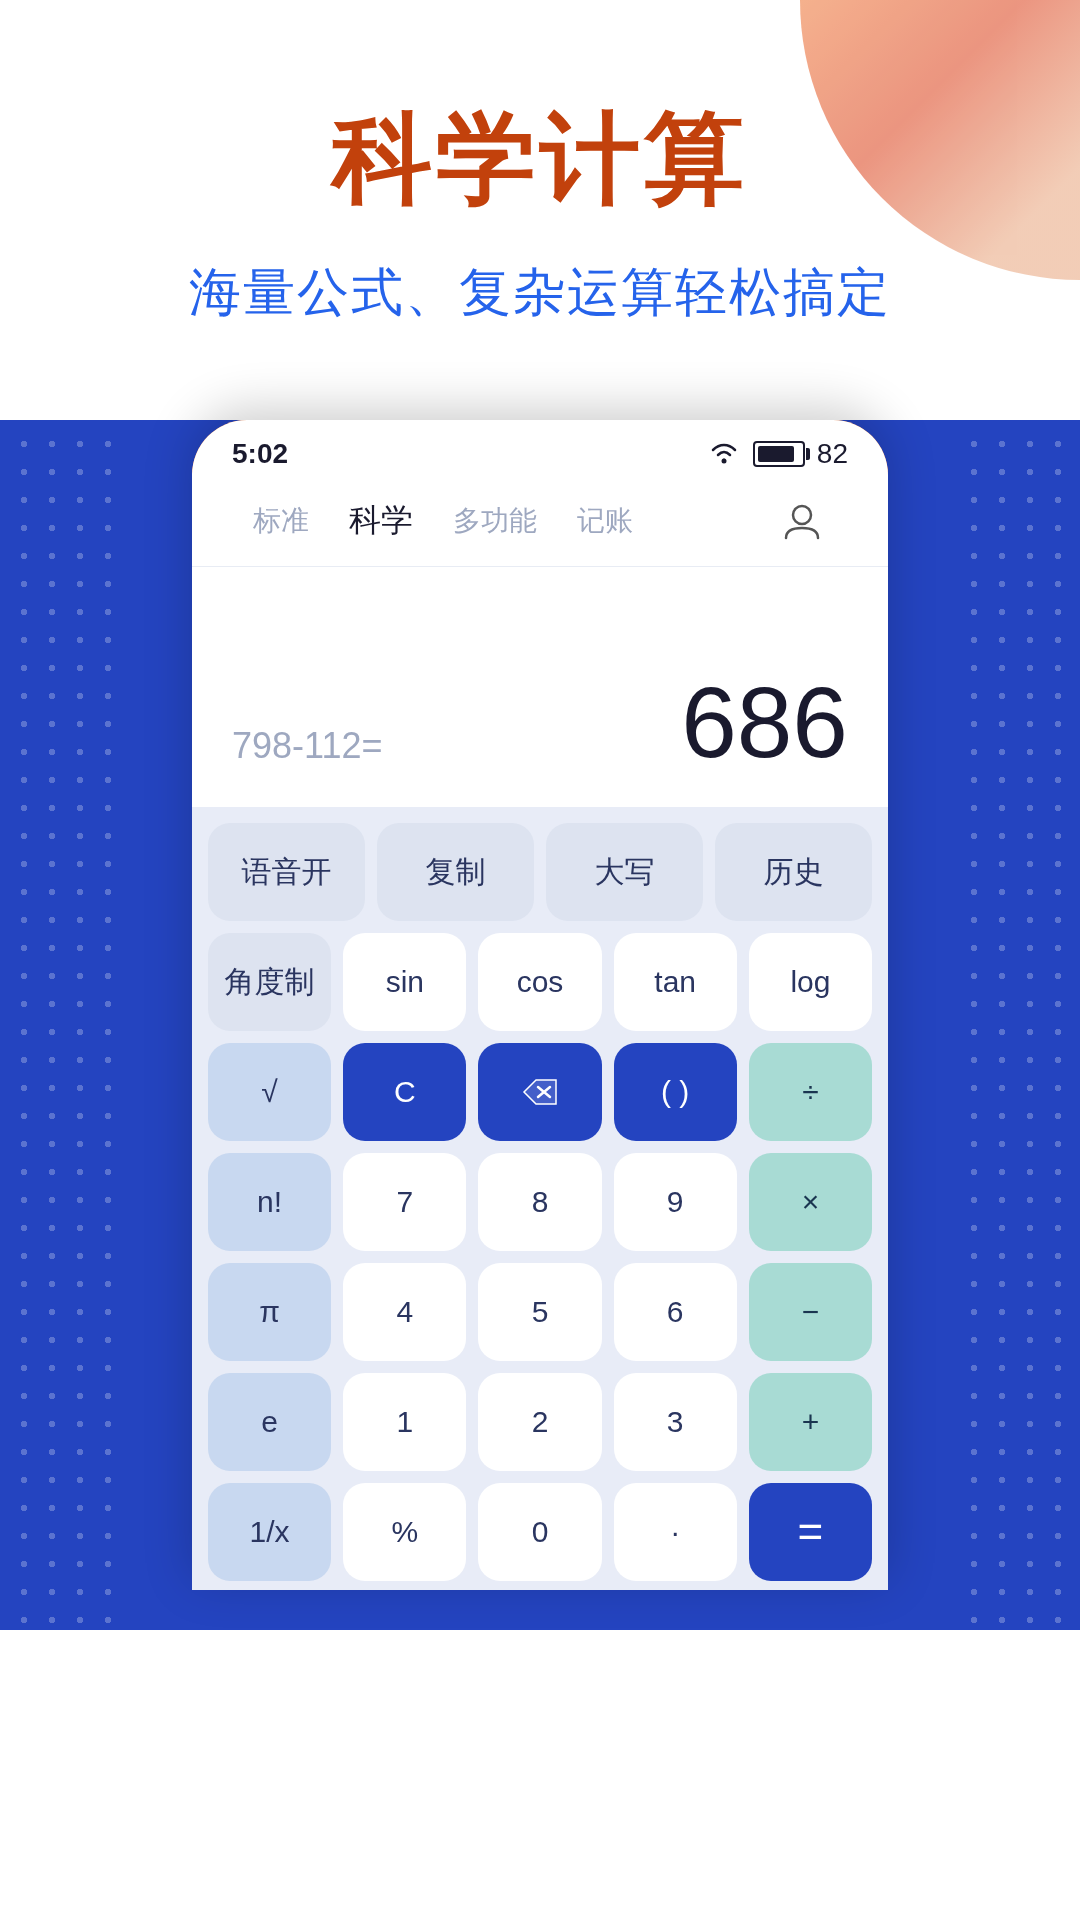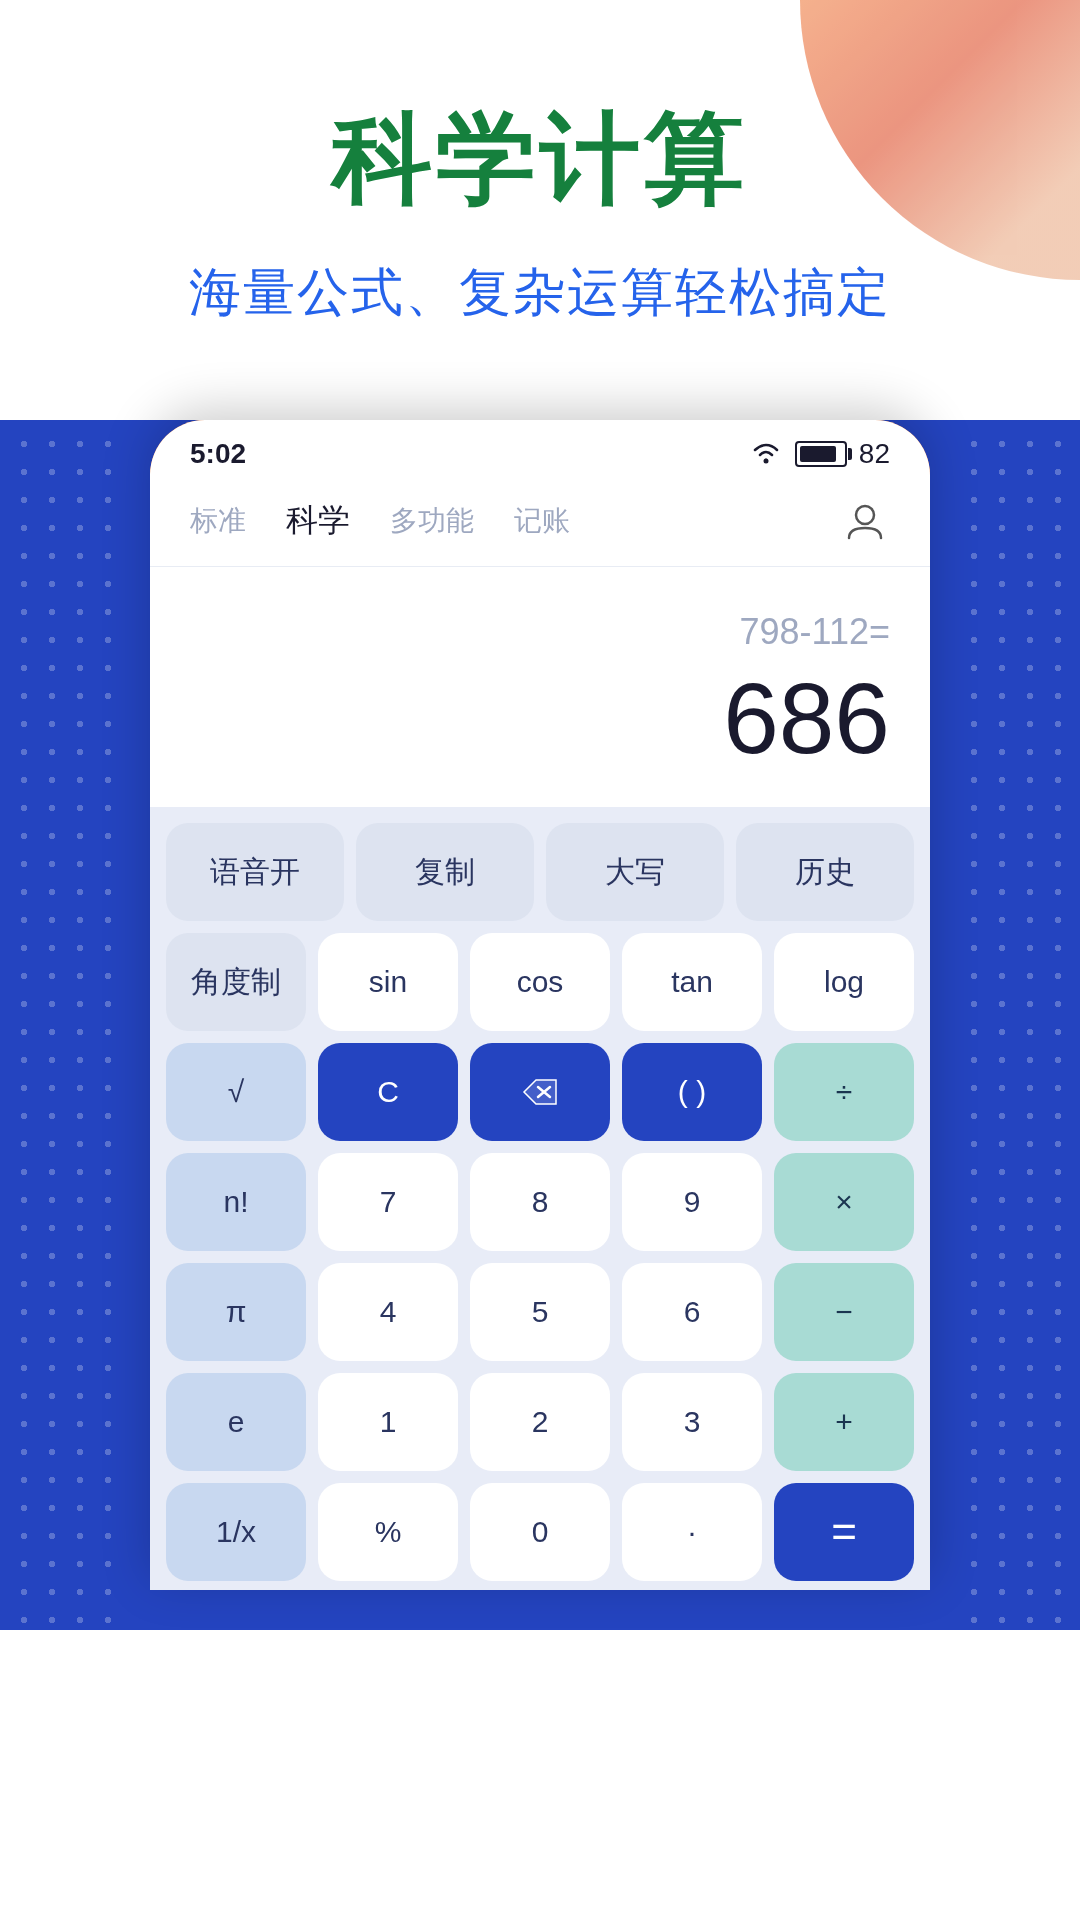--- a/index.html
+++ b/index.html
@@ -20,21 +20,21 @@
       display: flex;
       flex-direction: column;
       align-items: center;
       justify-content: center;
       overflow: hidden;
     }
 
     .main-title {
       font-size: 100px;
       font-weight: 900;
-      color: #15803d;
+      color: #c2410c;
       letter-spacing: 4px;
       margin-bottom: 30px;
     }
 
     .subtitle {
       font-size: 52px;
       font-weight: 500;
       color: #2563eb;
       letter-spacing: 2px;
     }
@@ -88,21 +88,21 @@
       top: 0;
       width: 130px;
       height: 100%;
       background-image: radial-gradient(circle, rgba(255,255,255,0.25) 3px, transparent 3px);
       background-size: 28px 28px;
       background-position: 10px 10px;
     }
 
     
     .phone-mockup {
-      width: 780px;
+      width: 696px;
       background: #f97316;
       border-radius: 55px 55px 0 0;
       overflow: hidden;
       box-shadow: 0 -10px 50px rgba(0,0,0,0.2);
       position: relative;
       z-index: 2;
     }
 
     
     .status-bar {
@@ -159,21 +159,21 @@
       background: #1a1a2e;
       border-radius: 2px;
     }
 
     
     .nav-tabs {
       display: flex;
       justify-content: space-between;
       align-items: center;
       background: #ffffff;
-      padding: 16px 40px 20px;
+      padding: 16px 61px 20px;
       border-bottom: 1px solid #e8ecf4;
     }
 
     .tab-group {
       display: flex;
       gap: 40px;
       align-items: center;
     }
 
     .tab-item {
@@ -197,23 +197,23 @@
       justify-content: center;
       color: #555;
     }
 
     
     .calc-display {
       background: #ffffff;
       padding: 40px 40px 30px;
       min-height: 240px;
       display: flex;
-      flex-direction: column;
+      flex-direction: row;
       align-items: flex-end;
-      justify-content: center;
+      justify-content: space-between;
     }
 
     .calc-expression {
       font-size: 36px;
       color: #9ea8c0;
       margin-bottom: 10px;
     }
 
     .calc-result {
       font-size: 100px;

